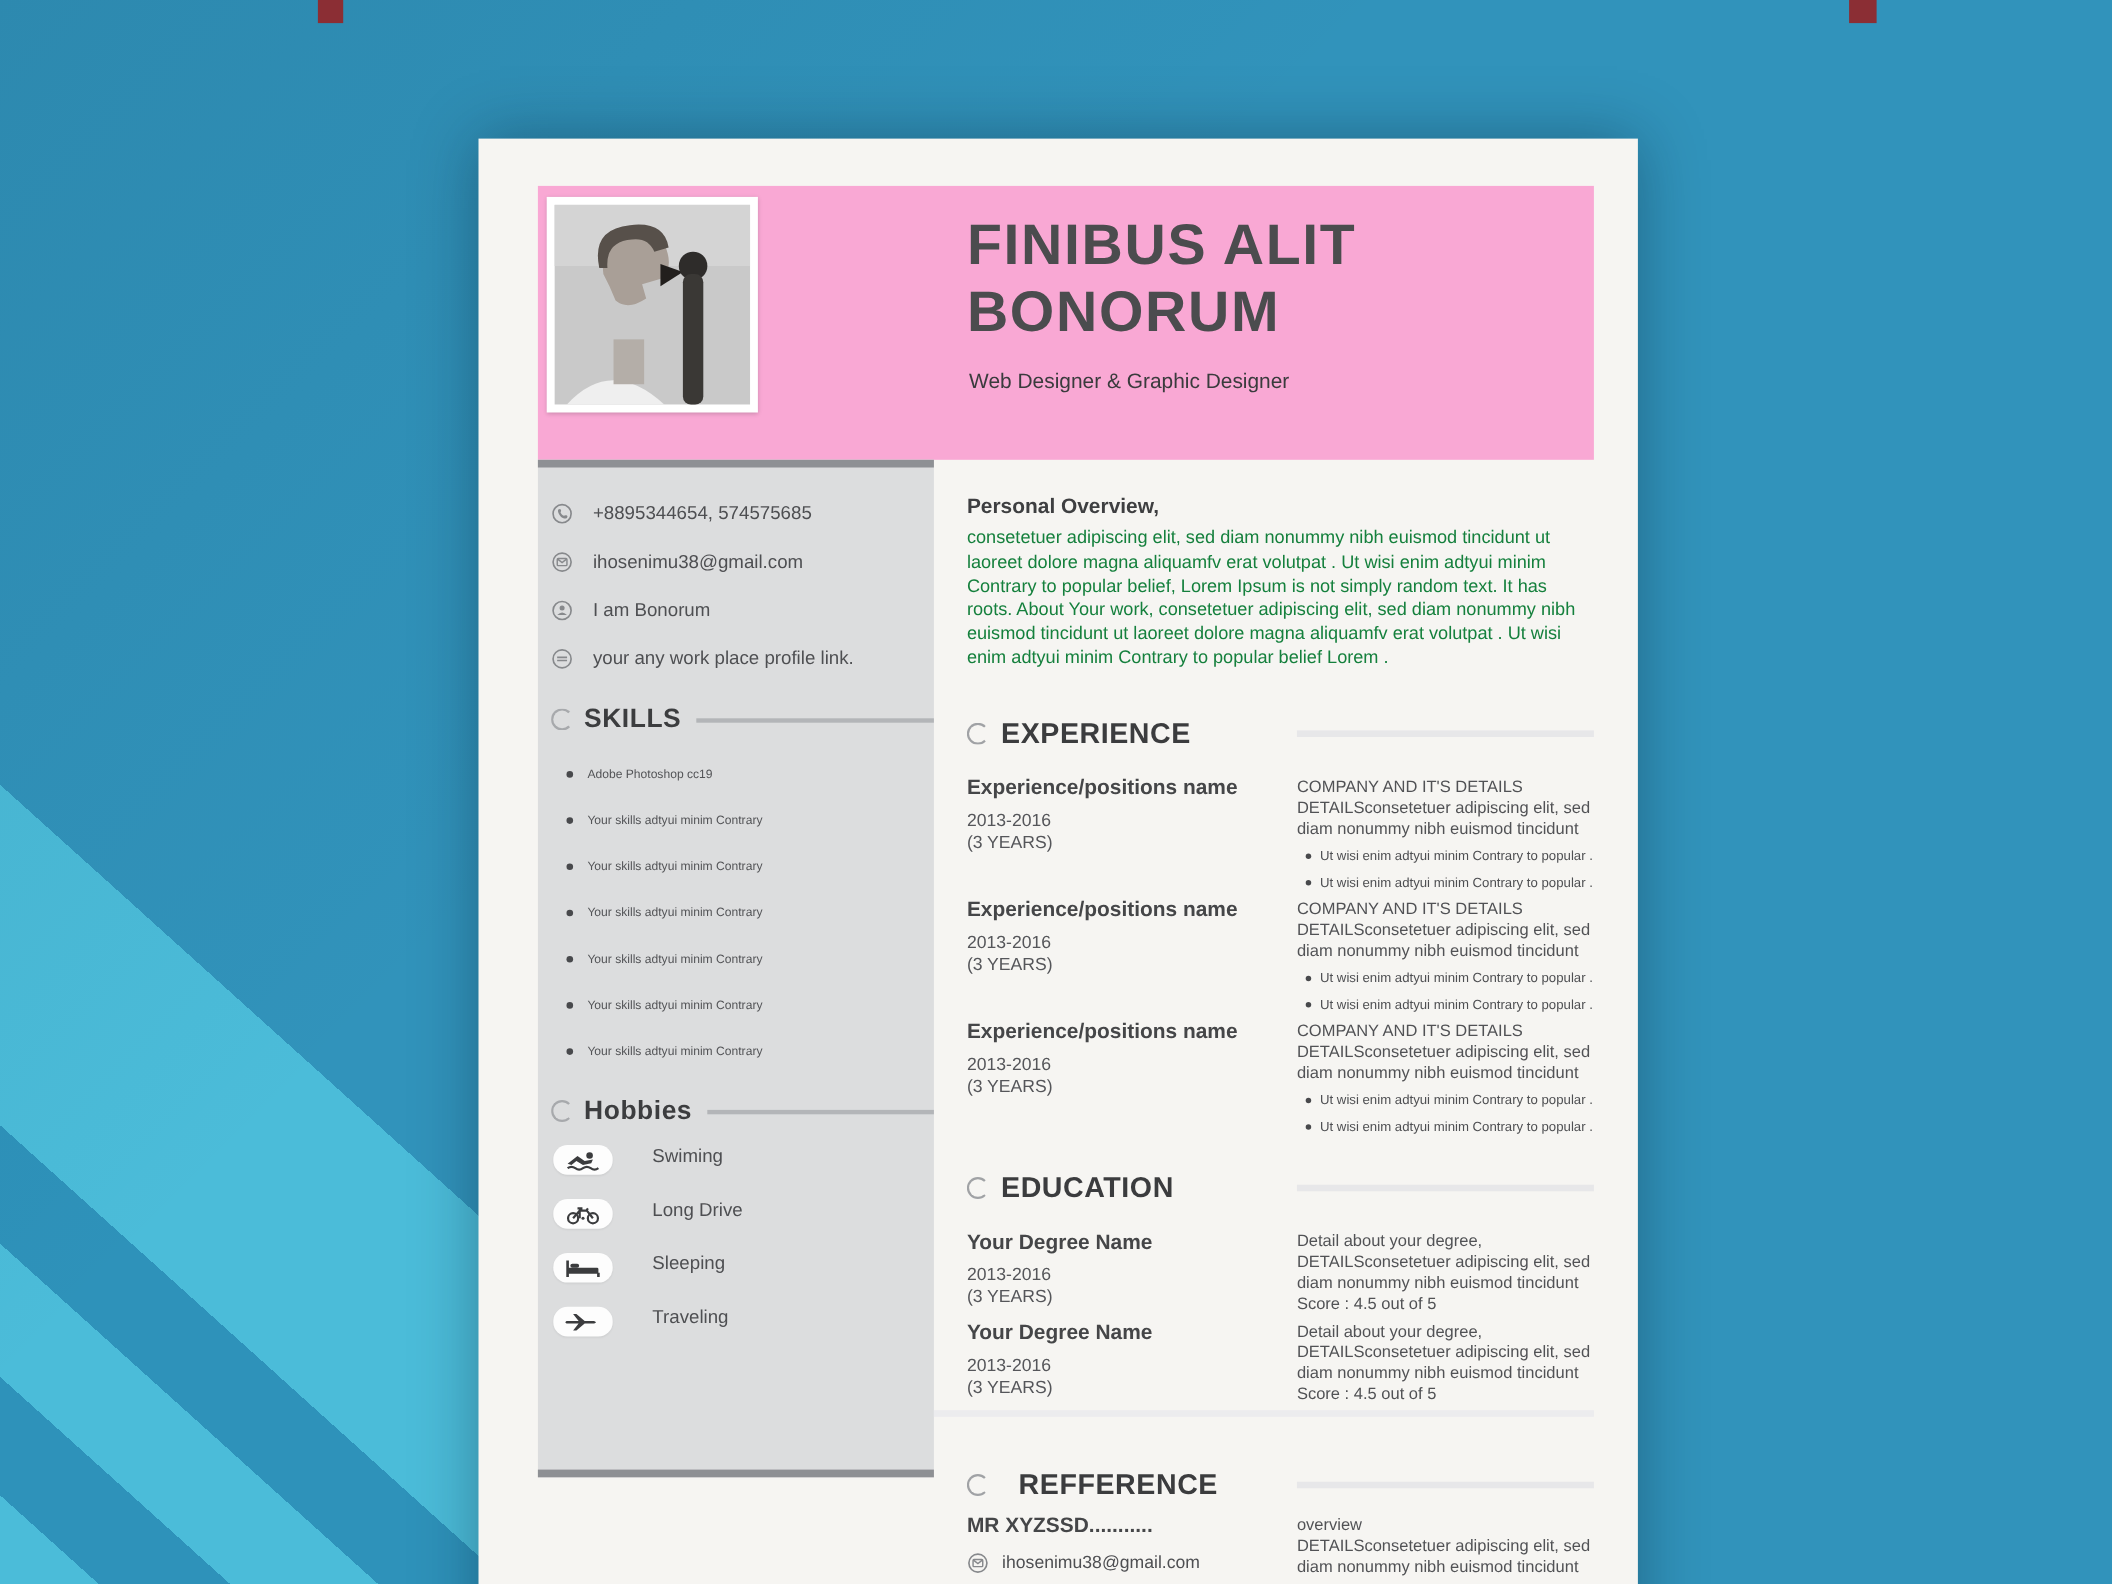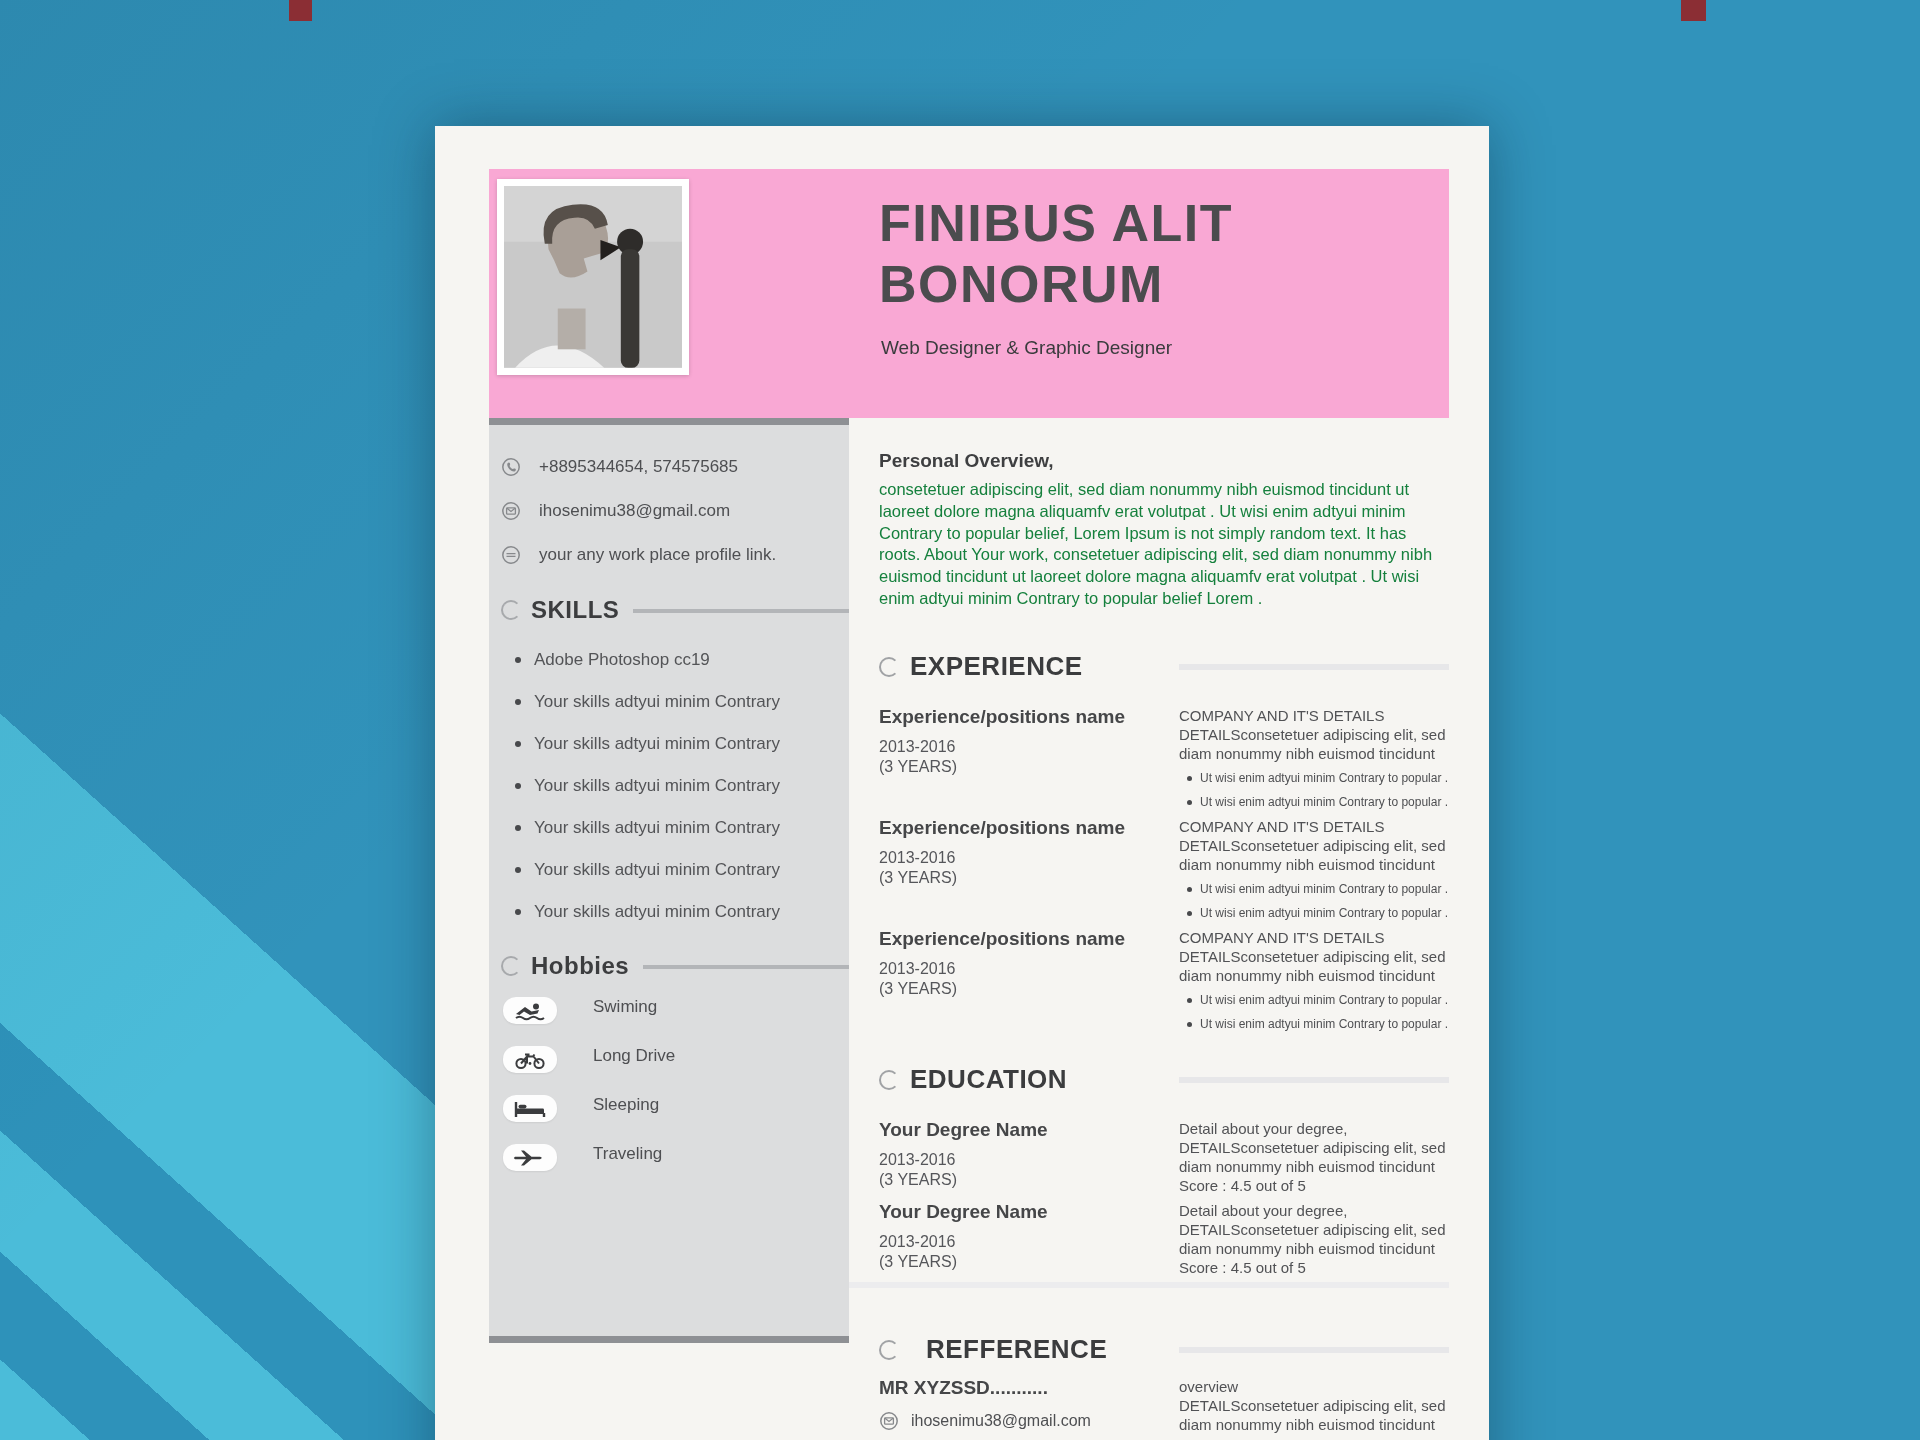--- a/index.html
+++ b/index.html
@@ -51,21 +51,21 @@
 
   .side-header{display:flex;align-items:center;margin:18px 0 0 12px;height:30px;}
   .arc{width:16px;height:16px;border:2.5px solid #a7a9ac;border-right-color:transparent;
     border-radius:50%;flex:0 0 16px;}
   .side-header h2{margin:0 0 0 10px;font-size:24px;font-weight:700;color:#3c3d3f;letter-spacing:.5px;}
   .side-rule{flex:1;height:4px;background:#b3b5b8;margin:2px 0 0 14px;}
 
   .skills-list{list-style:none;margin:14px 0 0 0;padding:0 0 0 26px;}
   .skills-list li{display:flex;align-items:center;height:42px;}
   .dot{width:6px;height:6px;border-radius:50%;background:#48494c;flex:0 0 6px;}
-  .skills-list .s-label{margin-left:13px;font-size:17px;color:#535457;}
+  .skills-list .s-label{margin-left:13px;font-size:11px;color:#535457;}
 
   .hobby-list{margin-top:16px;padding-left:14px;}
   .hobby-row{display:flex;align-items:flex-start;height:49px;}
   .hobby-pill{width:54px;height:27px;background:#fdfdfd;border-radius:13px;
     display:flex;align-items:center;justify-content:center;box-shadow:0 1px 2px rgba(0,0,0,.07);}
   .hobby-pill svg{width:36px;height:20px;}
   .hobby-row .h-label{margin-left:36px;font-size:17px;color:#4e4f52;}
 
   
   .main{position:absolute;left:444px;top:292px;width:570px;}
@@ -153,20 +153,28 @@
         <svg viewBox="0 0 20 20">
           <circle cx="10" cy="10" r="8.2" class="icon-stroke" stroke-width="1.5"></circle>
           <rect x="5.6" y="6.8" width="8.8" height="6.4" rx="0.8" class="icon-stroke" stroke-width="1.3"></rect>
           <path d="M6 7.3 L10 10.4 L14 7.3" class="icon-stroke" stroke-width="1.3"></path>
         </svg>
         <span class="c-label">ihosenimu38@gmail.com</span>
       </div>
       <div class="contact-row">
         <svg viewBox="0 0 20 20">
           <circle cx="10" cy="10" r="8.2" class="icon-stroke" stroke-width="1.5"></circle>
+          <circle cx="10" cy="7.8" r="2.3" class="icon-fill"></circle>
+          <path d="M5.6 14.2 q4.4 -4.6 8.8 0 z" class="icon-fill"></path>
+        </svg>
+        <span class="c-label">I am Bonorum</span>
+      </div>
+      <div class="contact-row">
+        <svg viewBox="0 0 20 20">
+          <circle cx="10" cy="10" r="8.2" class="icon-stroke" stroke-width="1.5"></circle>
           <path d="M5.5 8.6 h9 M5.5 11.4 h9" class="icon-stroke" stroke-width="1.4"></path>
         </svg>
         <span class="c-label">your any work place profile link.</span>
       </div>
     </div>
 
     <div class="side-header">
       <span class="arc"></span>
       <h2>SKILLS</h2>
       <span class="side-rule"></span>

